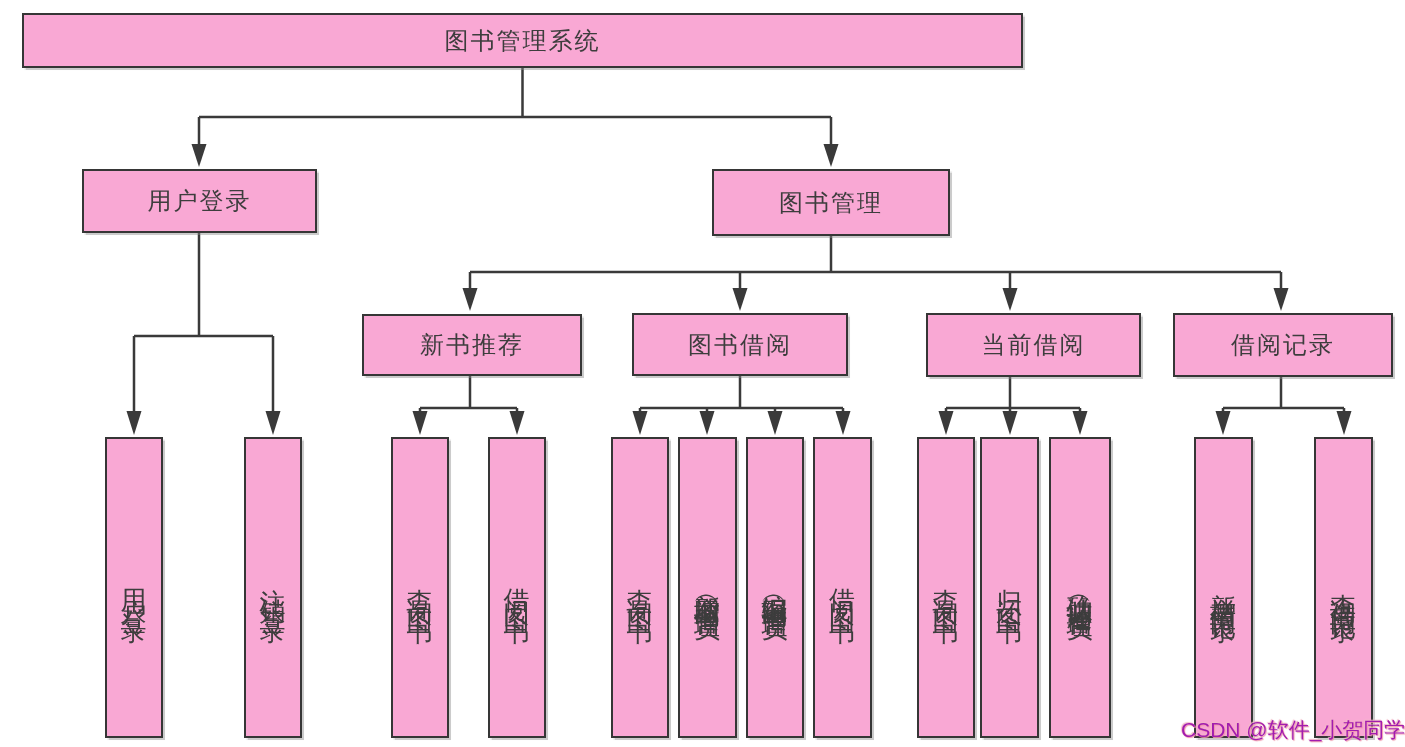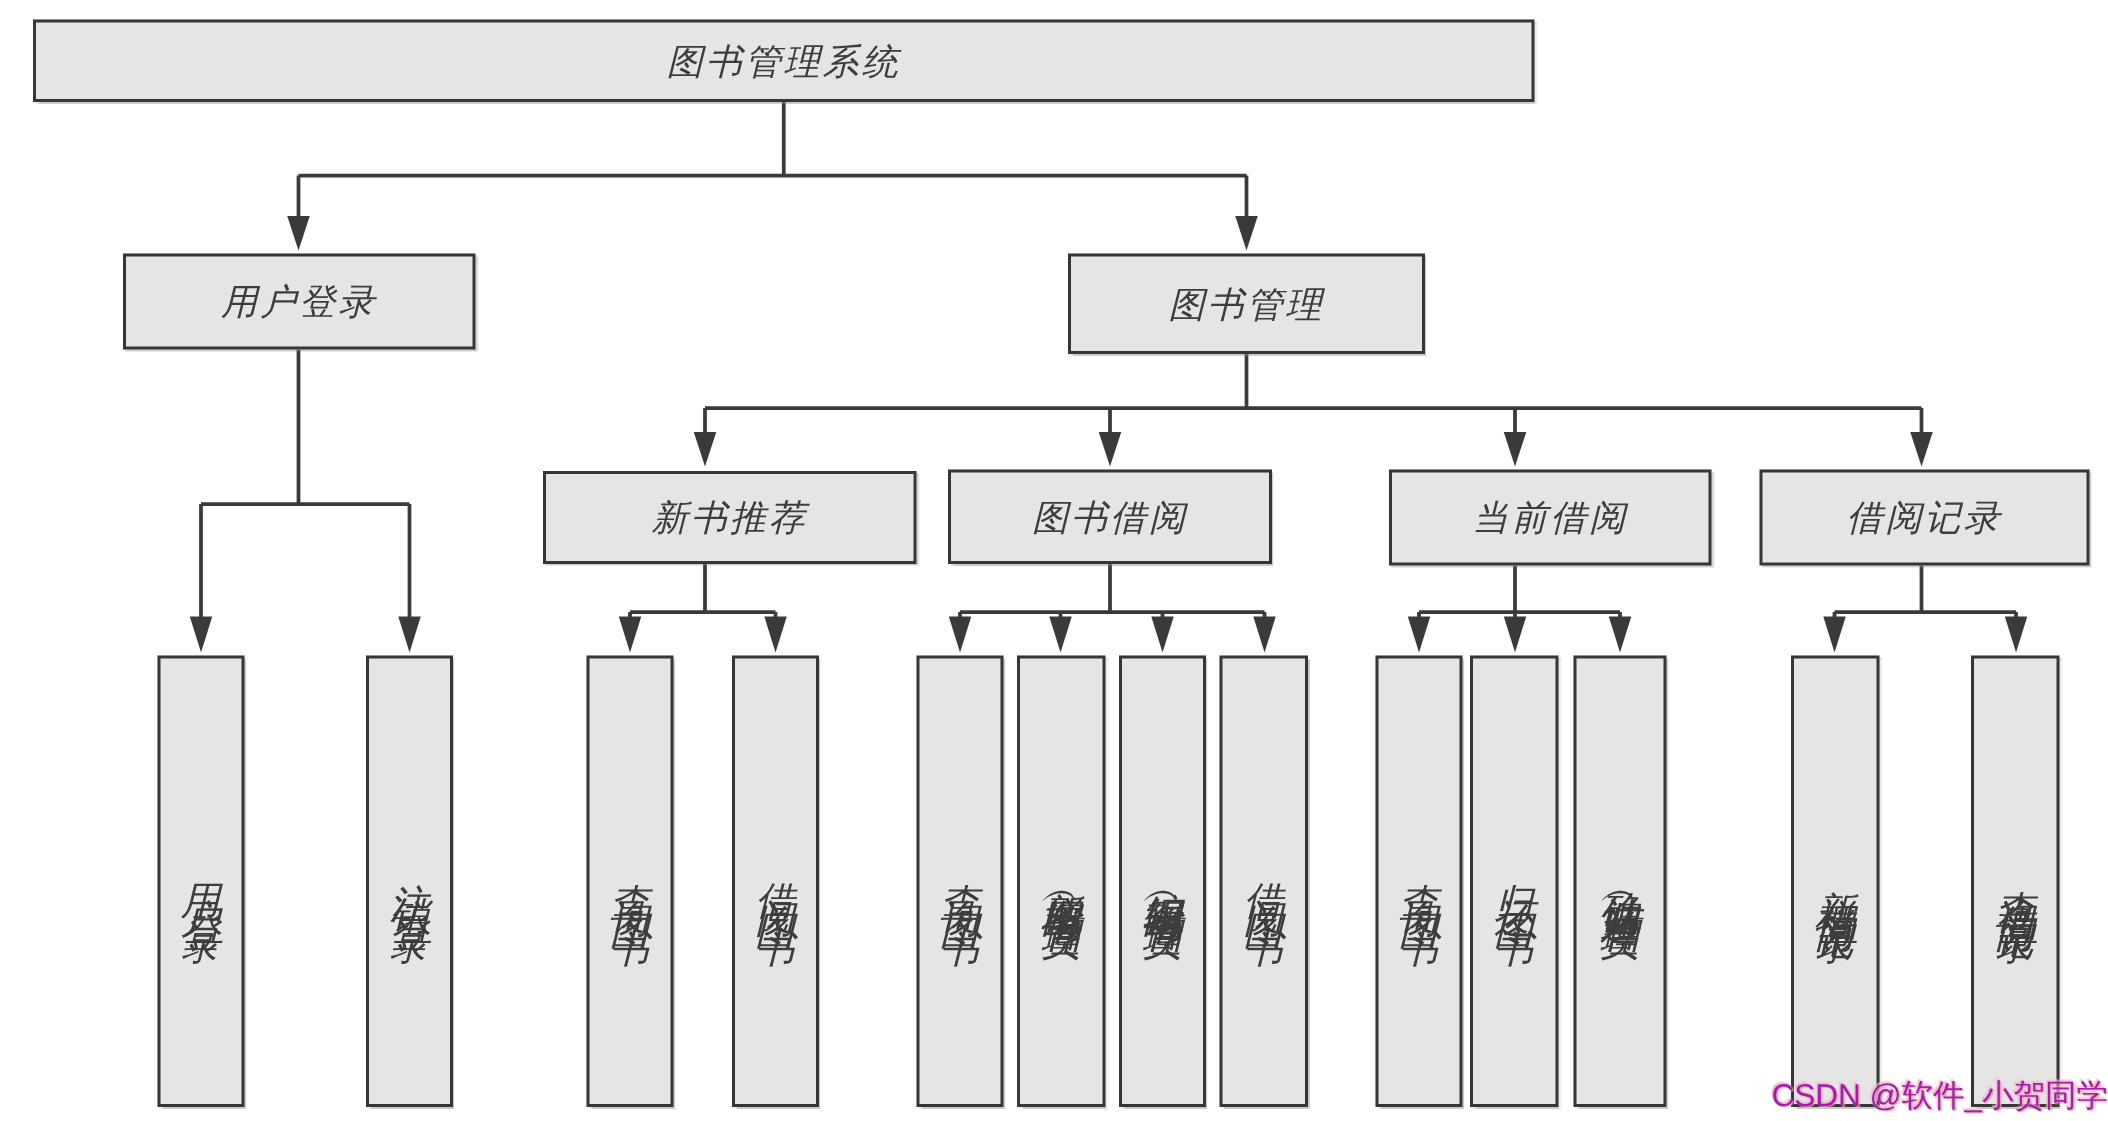--- a/index.html
+++ b/index.html
@@ -18,26 +18,25 @@
   }
   .wires {
     position: absolute;
     left: 0;
     top: 0;
   }
   .box {
     position: absolute;
     box-sizing: border-box;
     border: 2.5px solid #363636;
-    background: #e5e5e5;
+    background: #f9a8d4;
     box-shadow: 1.5px 1.5px 1px rgba(140,140,140,0.45);
     display: flex;
     align-items: center;
     justify-content: center;
-    font-style: italic;
   }
   .box.h {
     font-size: 24px;
     letter-spacing: 2px;
     white-space: nowrap;
   }
   .vt {
     writing-mode: vertical-rl;
     text-orientation: mixed;
     font-size: 26px;
@@ -100,21 +99,21 @@
       <polygon points="1223,435 1215.5,411 1230.5,411"></polygon>
       <polygon points="1344,435 1336.5,411 1351.5,411"></polygon>
     </g>
   </svg>
 
   <div class="box h" style="left:22px; top:13px; width:1001px; height:55px;">图书管理系统</div>
 
   <div class="box h" style="left:82px; top:169px; width:235px; height:64px;">用户登录</div>
   <div class="box h" style="left:712px; top:169px; width:238px; height:67px;">图书管理</div>
 
-  <div class="box h" style="left:362px; top:314px; width:249px; height:62px;">新书推荐</div>
+  <div class="box h" style="left:362px; top:314px; width:220px; height:62px;">新书推荐</div>
   <div class="box h" style="left:632px; top:313px; width:216px; height:63px;">图书借阅</div>
   <div class="box h" style="left:902px; top:313px; width:215px; height:64px;margin-left:24px;">当前借阅</div>
   <div class="box h" style="left:1173px; top:313px; width:220px; height:64px;">借阅记录</div>
 
   <div class="box" style="left:105px; top:437px; width:58px; height:301px;">
     <span class="vt ls4">用户登录</span>
   </div>
   <div class="box" style="left:244px; top:437px; width:58px; height:301px;">
     <span class="vt ls4">注销登录</span>
   </div>

